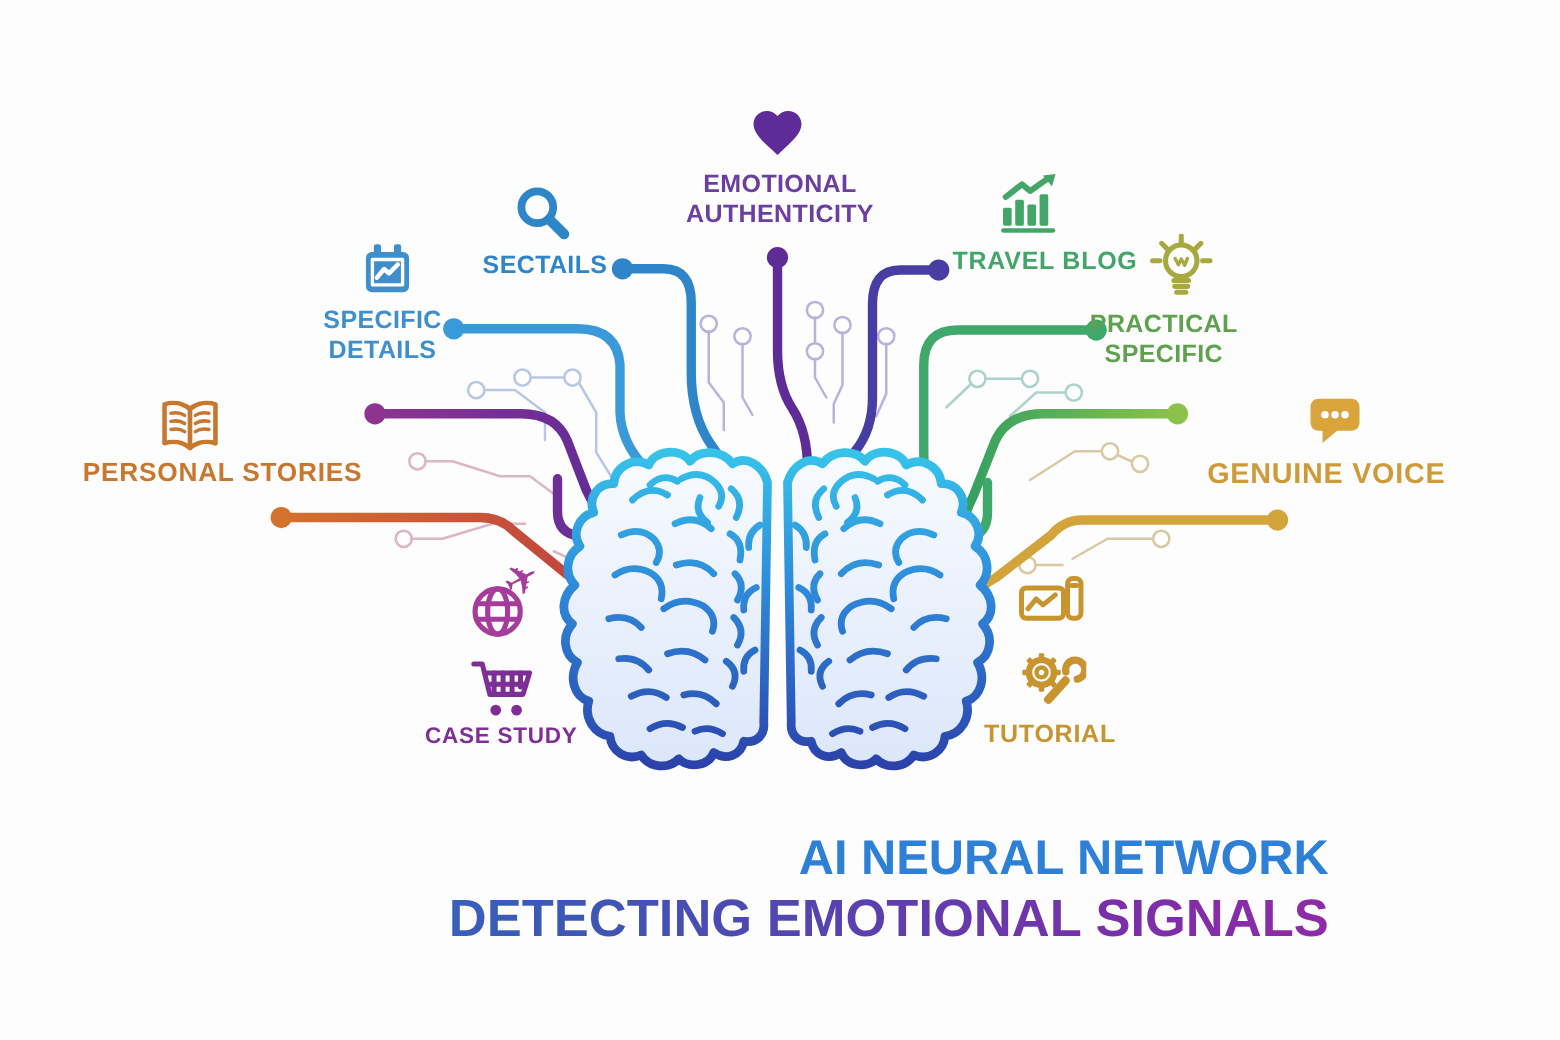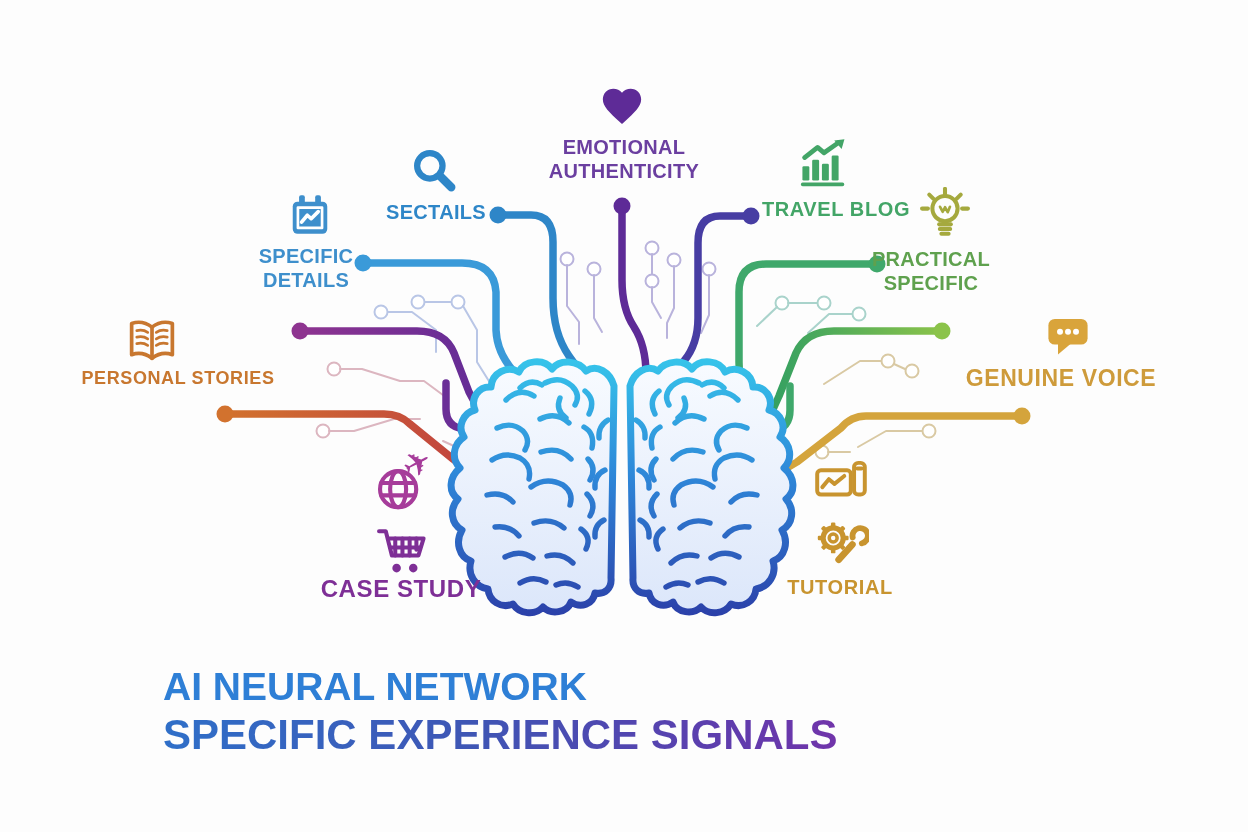--- a/index.html
+++ b/index.html
@@ -14,26 +14,26 @@
   .sq{fill:none;stroke-width:5.4;stroke-linecap:round;}
   
   .icon{position:absolute;transform:translate(-50%,-50%);}
   .lbl{position:absolute;transform:translate(-50%,-50%);font-weight:bold;font-size:20px;
        line-height:1.18;text-align:center;letter-spacing:.3px;white-space:nowrap;}
   .lbl-emotional{color:var(--heartText);}
   .lbl-sectails{color:var(--blue);}
   .lbl-specific{color:var(--blueLight);}
   .lbl-travel{color:var(--green);letter-spacing:.6px;}
   .lbl-practical{color:var(--greenText);}
-  .lbl-personal{color:var(--orange);letter-spacing:.6px;font-size:18px;}
+  .lbl-personal{color:var(--orange);letter-spacing:.6px;font-size:21px;}
   .lbl-genuine{color:var(--goldText);letter-spacing:.6px;font-size:23px;}
-  .lbl-case{color:var(--purple2);letter-spacing:.6px;font-size:24px;}
+  .lbl-case{color:var(--purple2);letter-spacing:.6px;font-size:18px;}
   .lbl-tutorial{color:var(--gold2);letter-spacing:.6px;}
   
-  .title{position:absolute;left:613px;top:665px;transform:translateX(-50%);text-align:left;width:900px;}
+  .title{position:absolute;left:613px;top:665px;transform:translateX(-50%);text-align:right;width:900px;}
   .title-l1{font-weight:bold;font-size:39px;letter-spacing:0px;color:var(--titleBlue);}
   .title-l2{font-weight:bold;font-size:42px;margin-top:2px;
             background:linear-gradient(90deg,#2f6fc8 0%,#3f55b4 35%,#5b3fae 60%,#7b2fa8 82%,#8e2ba8 100%);
             -webkit-background-clip:text;background-clip:text;color:transparent;}
   
   .st{fill:none;stroke-linecap:round;stroke-linejoin:round;}
 </style>
 </head>
 <body>
 
@@ -345,16 +345,16 @@
   </div>
   <div class="lbl lbl-case" style="left:401px;top:589px">
     <div>CASE STUDY</div>
   </div>
   <div class="lbl lbl-tutorial" style="left:840px;top:588px">
     <div>TUTORIAL</div>
   </div>
 
   <div class="title">
     <div class="title-l1">AI NEURAL NETWORK</div>
-    <div class="title-l2">SPECIFIC EXPERIENCE SIGNALS</div>
+    <div class="title-l2">DETECTING EMOTIONAL SIGNALS</div>
   </div>
 
 </div>
 
 </body></html>

